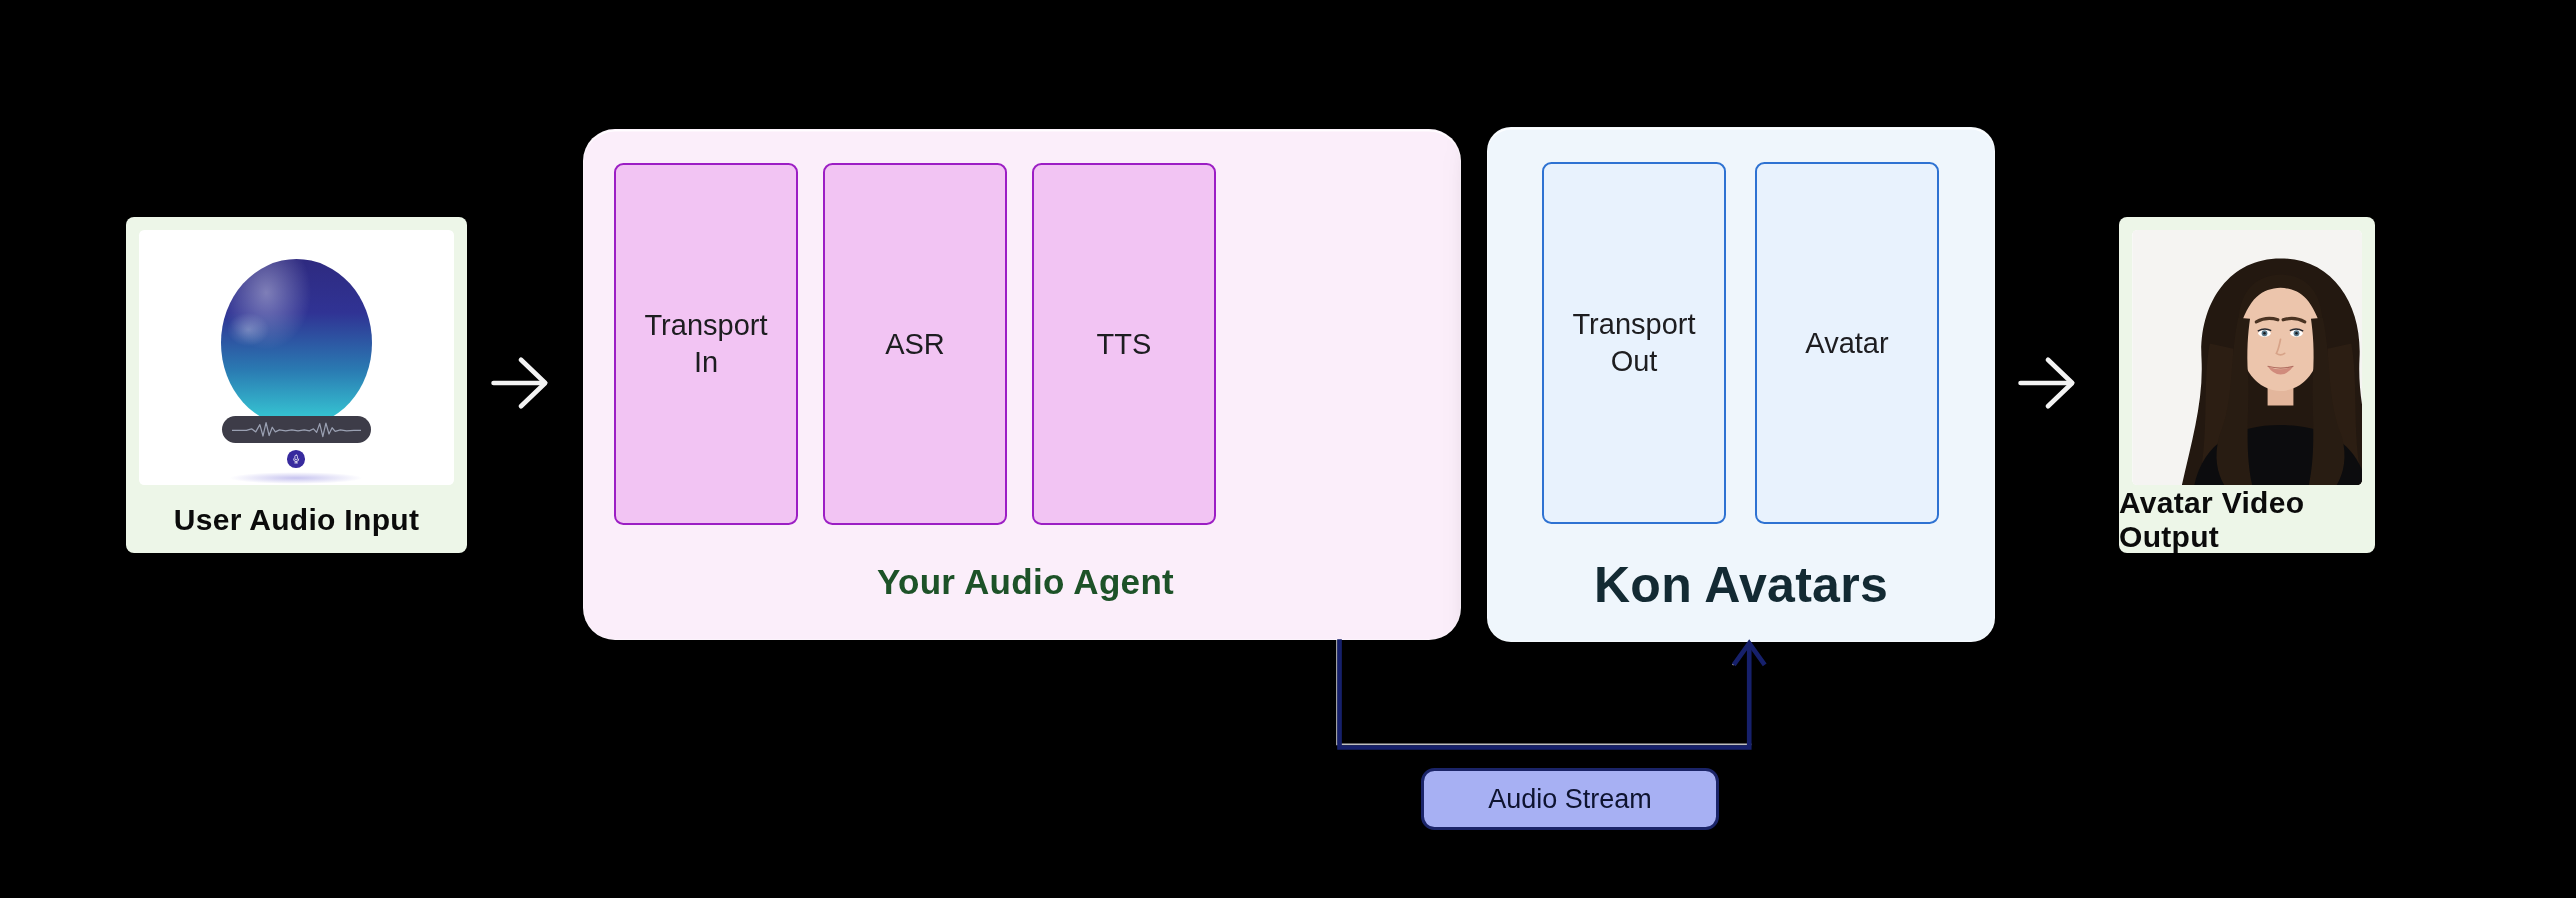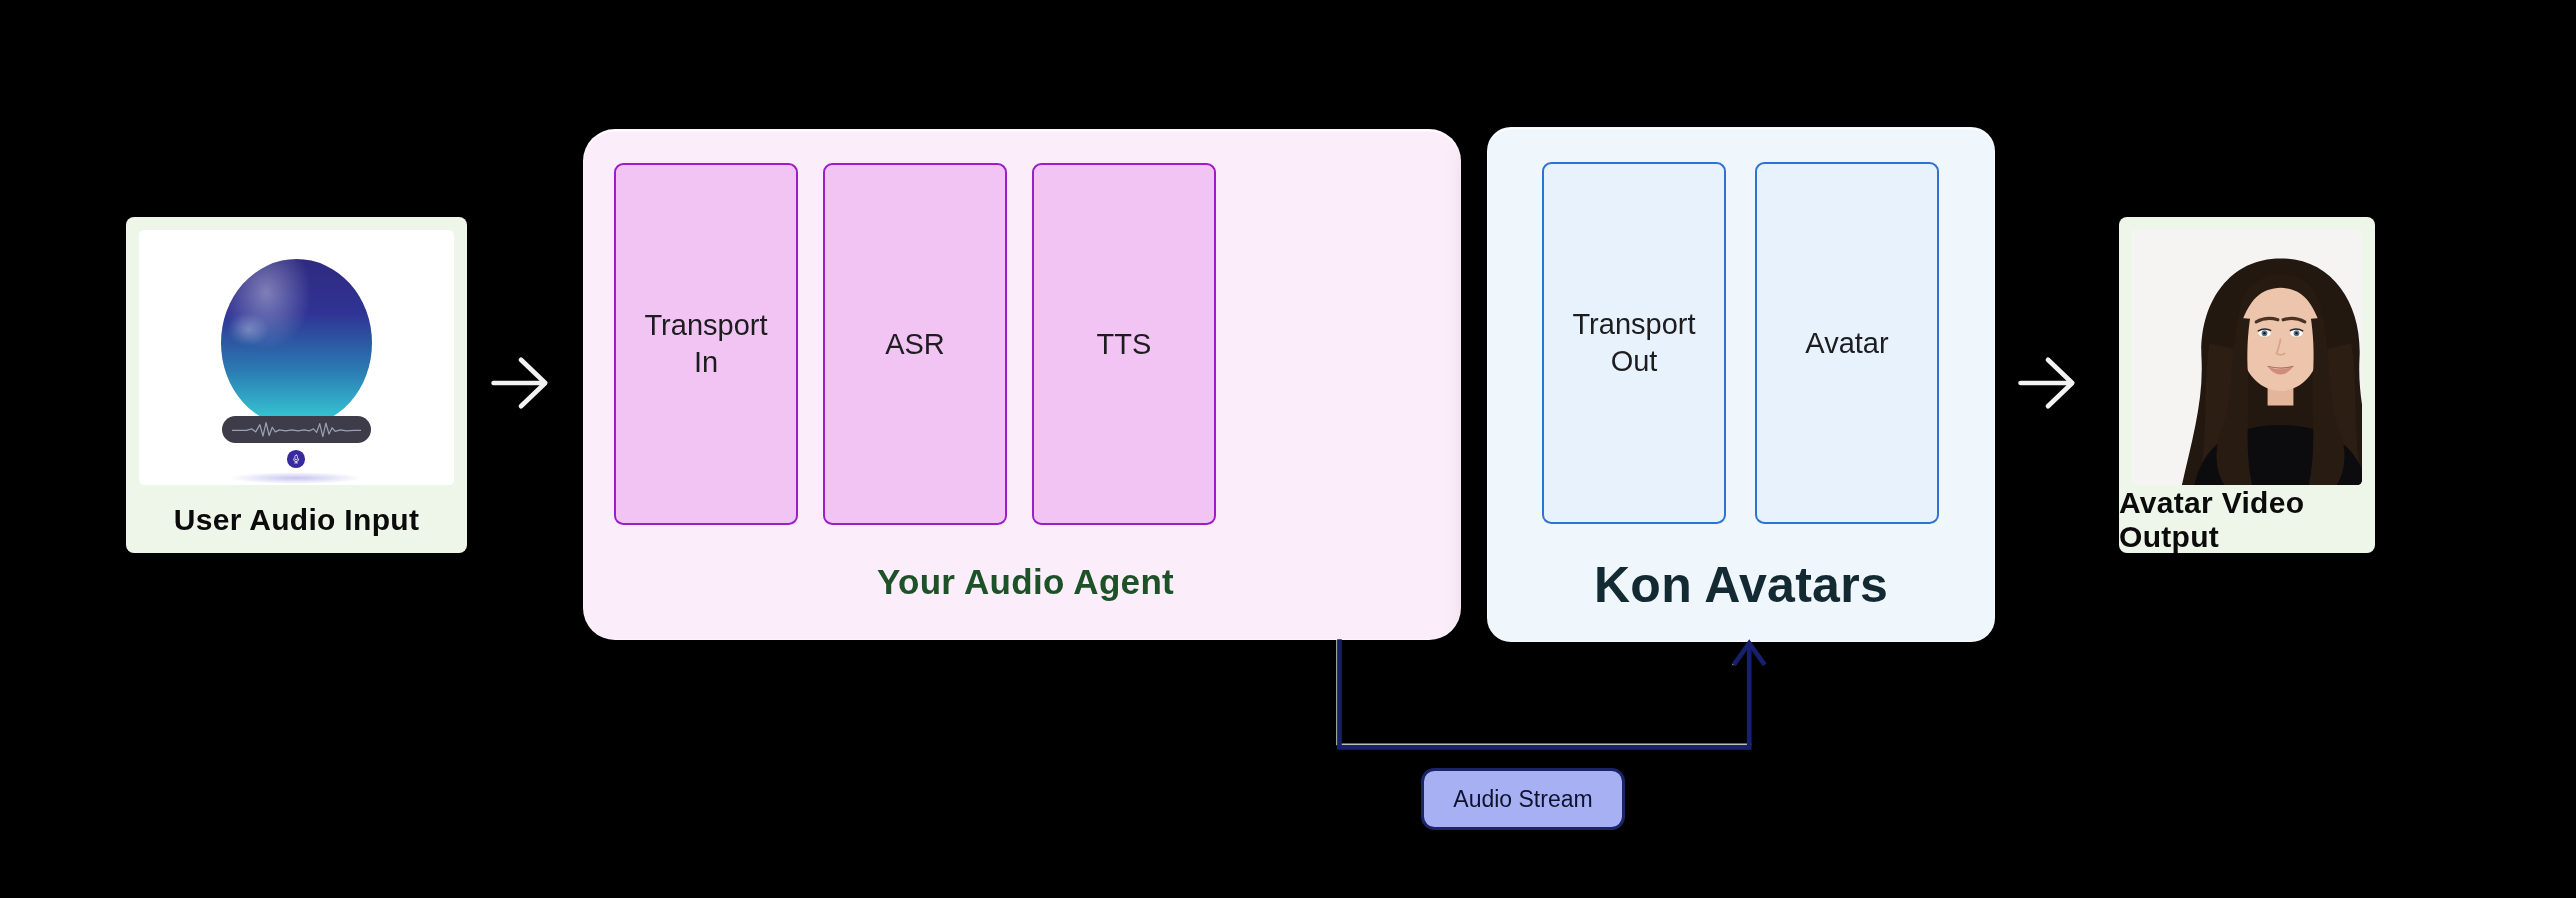--- a/index.html
+++ b/index.html
@@ -65,24 +65,24 @@
     position:absolute;left:0;right:0;display:flex;align-items:center;justify-content:center;
     font-weight:600;letter-spacing:0.3px;
   }
   .panel-title.green{top:423px;height:58px;font-size:35px;color:#1d5228;padding-left:7px;}
   .panel-title.navy{top:428px;height:58px;font-size:50px;color:#132a33;}
   
   .flow-arrow{position:absolute;}
   .connector{position:absolute;left:1321px;top:635px;}
   
   .badge{
-    position:absolute;left:1421px;top:768px;width:204px;height:62px;
+    position:absolute;left:1421px;top:768px;width:298px;height:62px;
     background:#a7b0f3;border:3.1px solid #1b2468;border-radius:13.4px;box-sizing:border-box;
     display:flex;align-items:center;justify-content:center;
-    font-size:23px;font-weight:500;color:#0e1330;
+    font-size:27px;font-weight:500;color:#0e1330;
   }
 </style>
 </head>
 <body>
 
 <div class="stage">
 
   <section class="endcard" style="left:126px;top:217px;width:341px;height:336px;">
     <div class="media">
       <div class="orb"></div>

